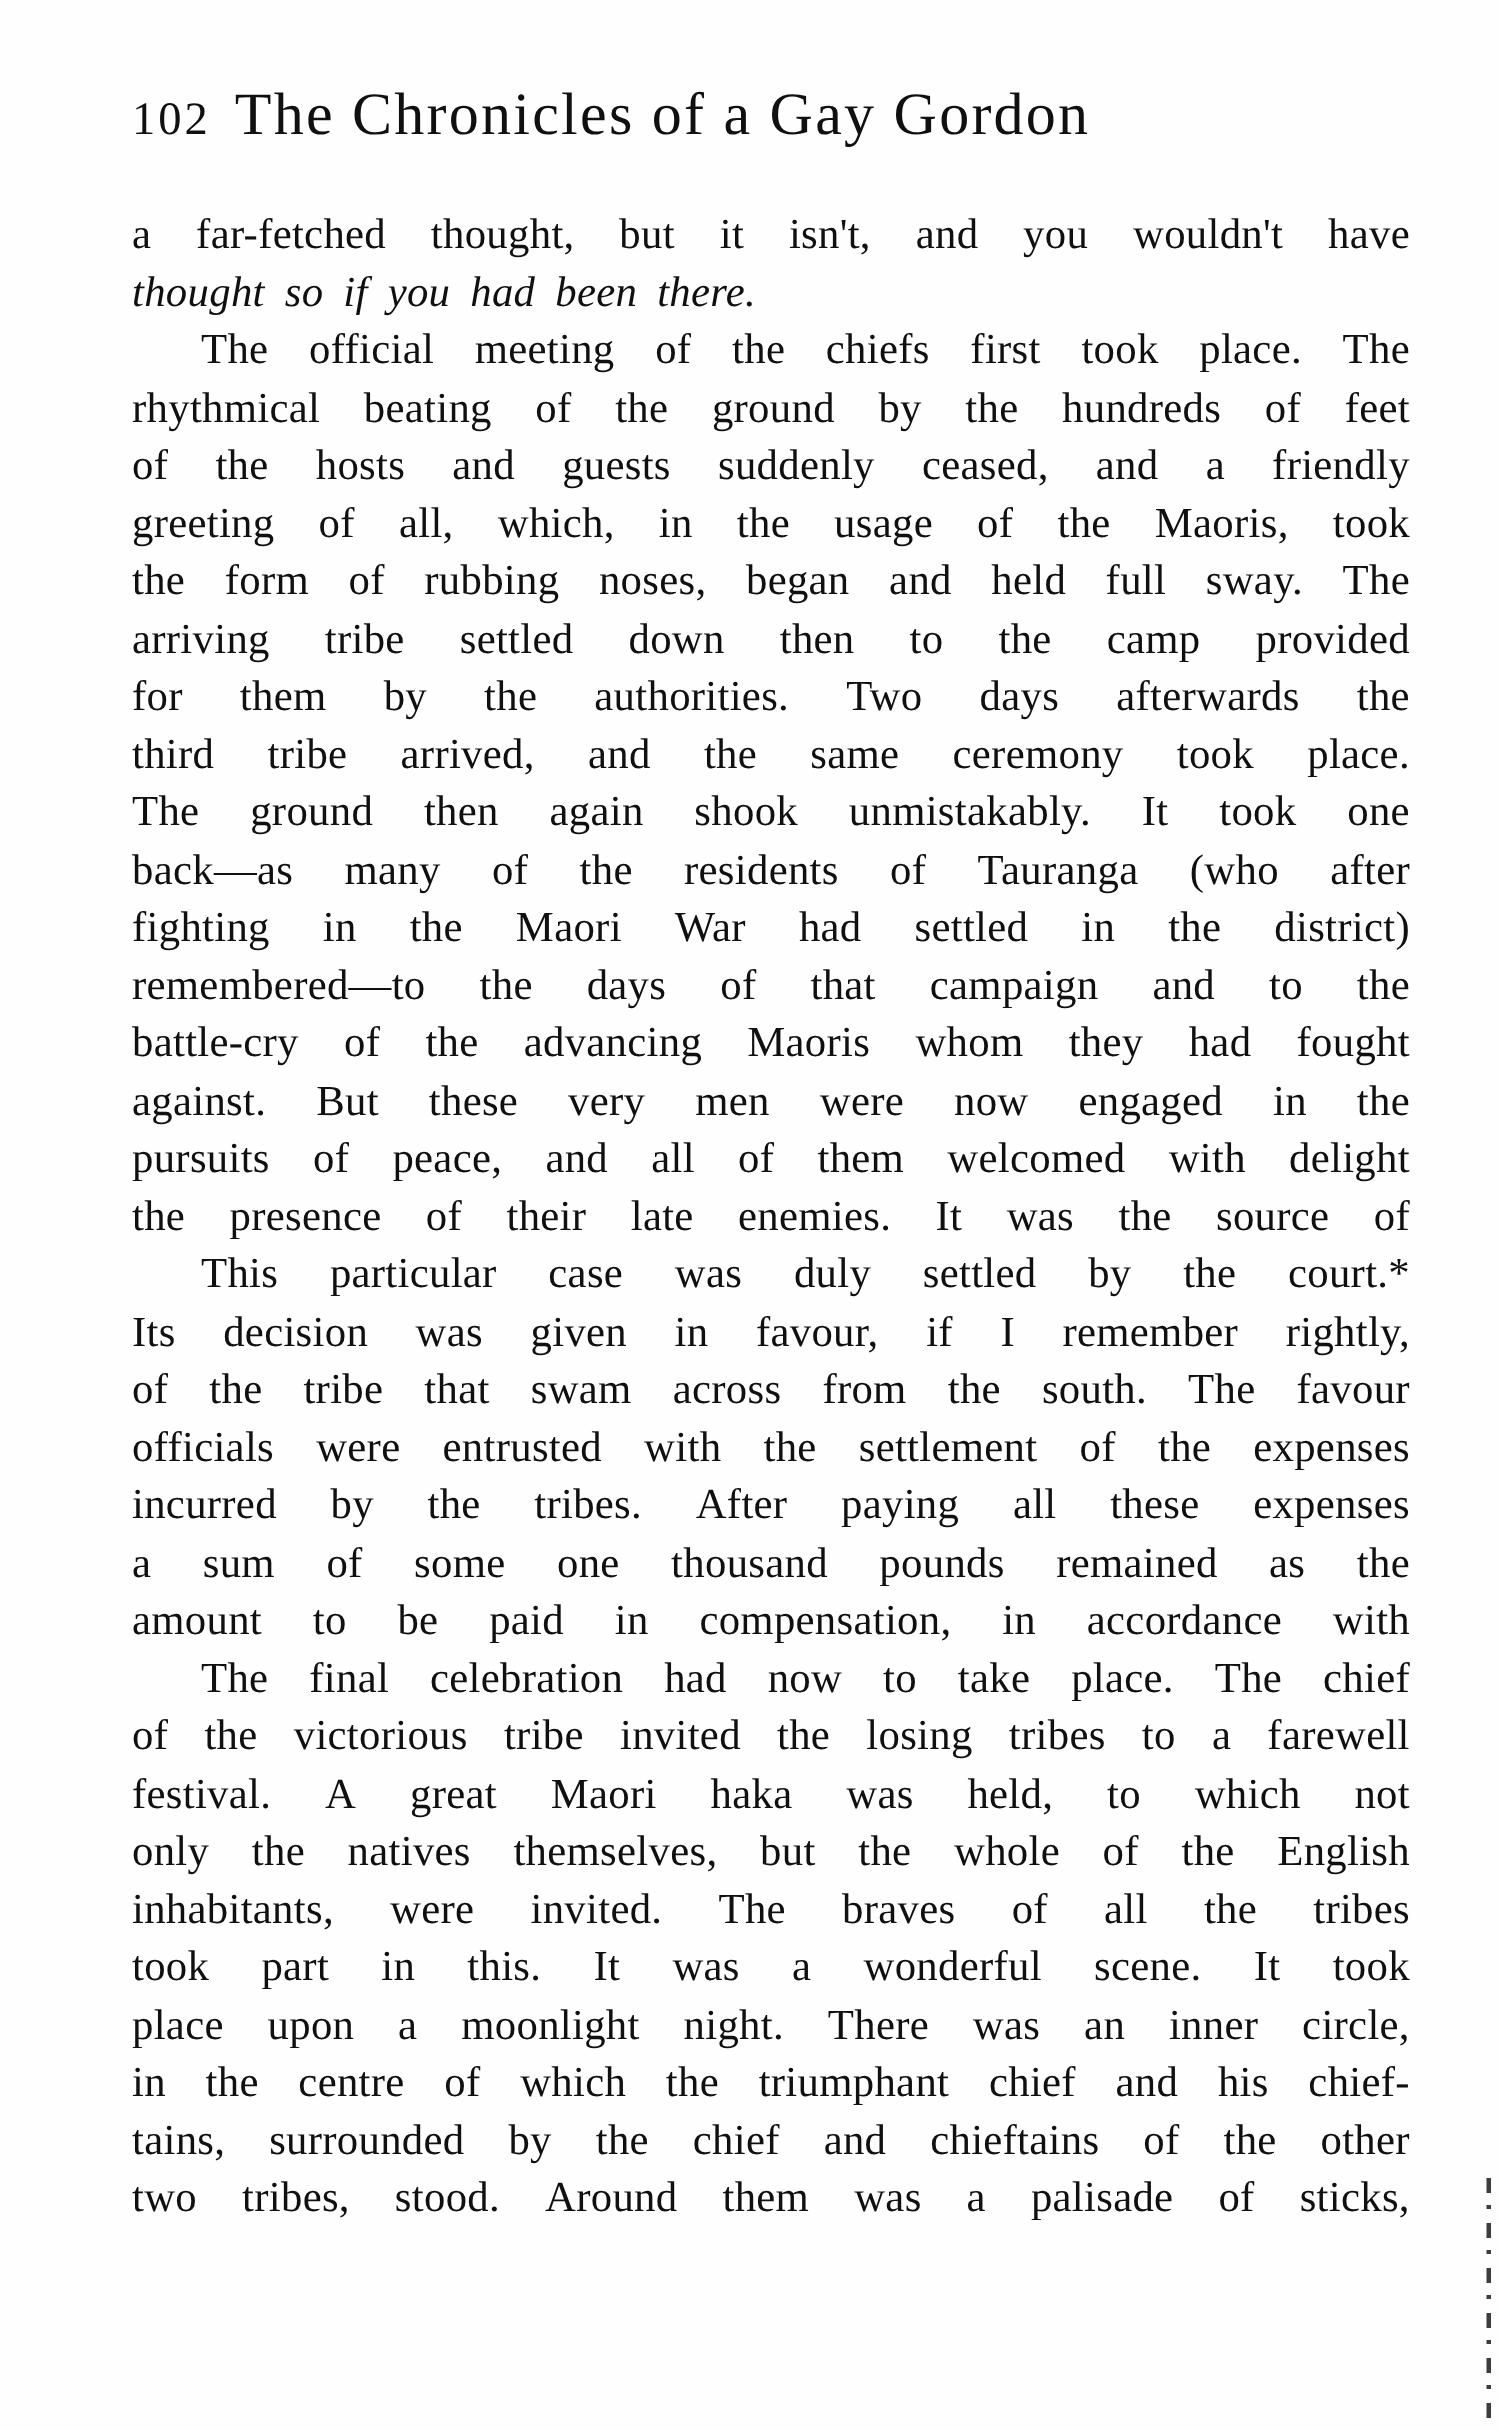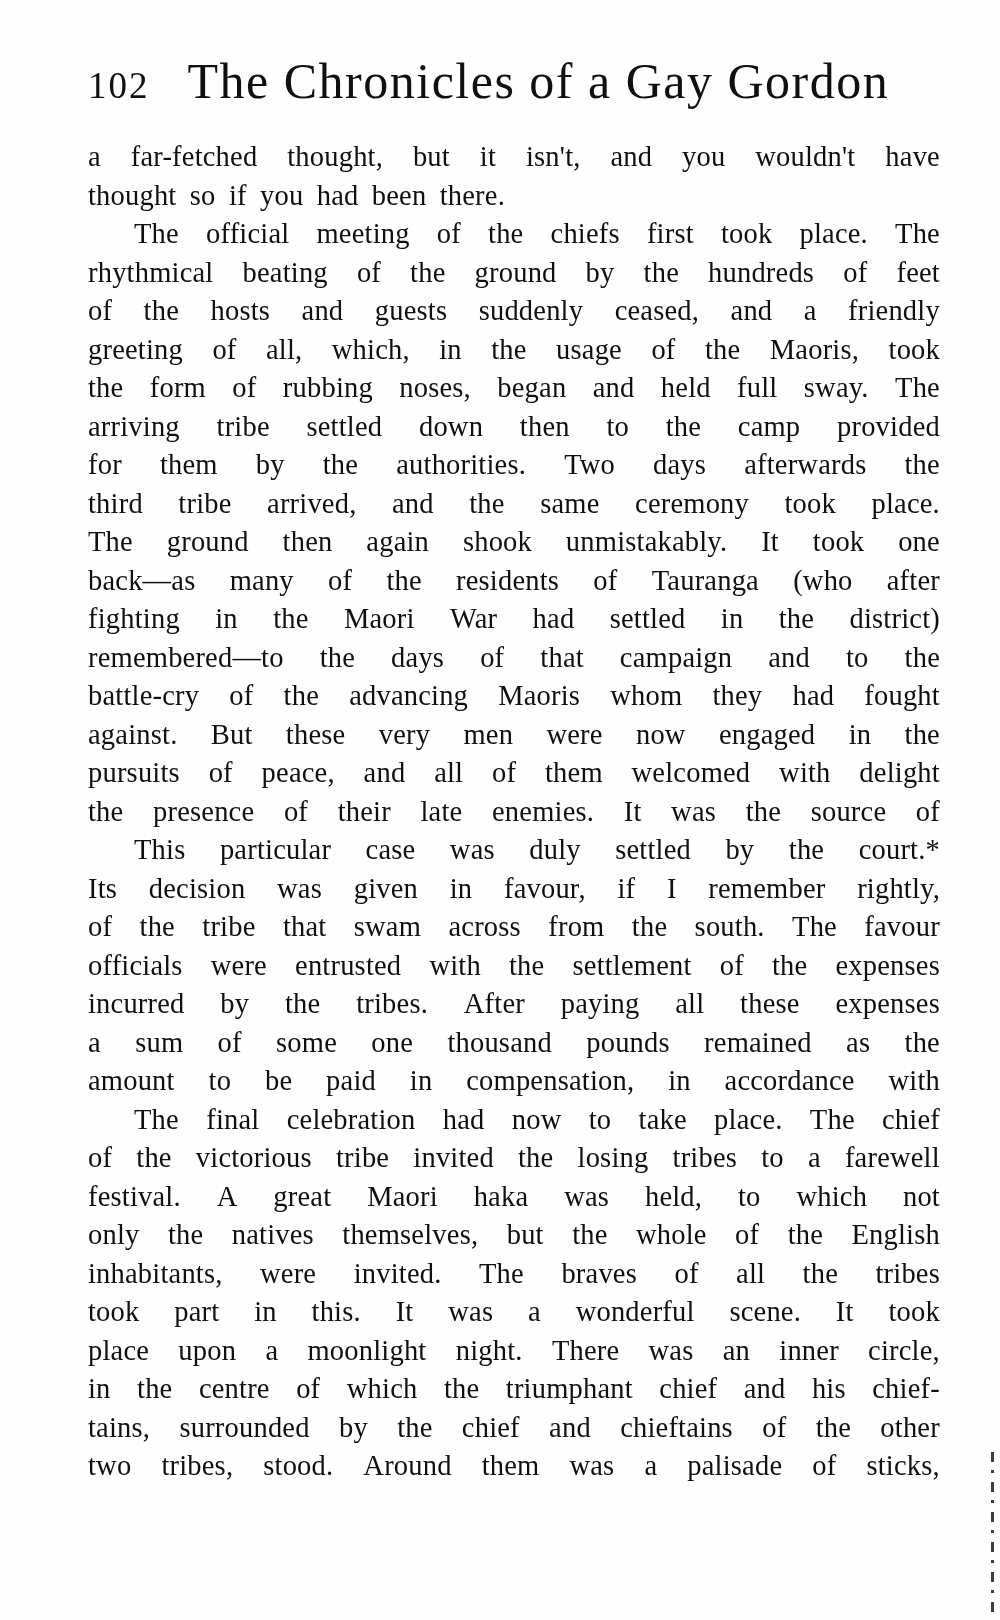--- a/index.html
+++ b/index.html
@@ -15,46 +15,47 @@
     position: absolute; inset: 0;
     background: #fefefe;
   }
   .header {
     position: absolute;
     left: 88px; top: 52px; width: 860px;
     display: flex; align-items: baseline;
     white-space: nowrap;
   }
   .pagenum {
-    font-size: 37px;
+    font-size: 31px;
     letter-spacing: 2px;
     font-feature-settings: "onum";
   }
   .title {
-    font-size: 50px;
-    margin-left: 38px;
+    font-size: 40px;
+    margin-left: 16px;
     letter-spacing: 1.5px;
   }
   .bodytext {
     position: absolute;
     left: 88px; top: 138px; width: 852px;
   }
   .line {
     height: 38.5px;
     line-height: 38.5px;
     font-size: 28.5px;
     display: flex;
     justify-content: space-between;
     align-items: baseline;
     white-space: nowrap;
     letter-spacing: 0.2px;
   }
   .line.left {
     display: block;
     word-spacing: 6px;
+    font-style: italic;
   }
   .line.indent { padding-left: 46px; }
   .artifact {
     position: absolute;
     left: 991px; top: 1452px;
     width: 3px; height: 168px;
     background: repeating-linear-gradient(180deg,
       #1b1b1b 0px, #1b1b1b 10px,
       transparent 10px, transparent 18px,
       #1b1b1b 18px, #1b1b1b 21px,

